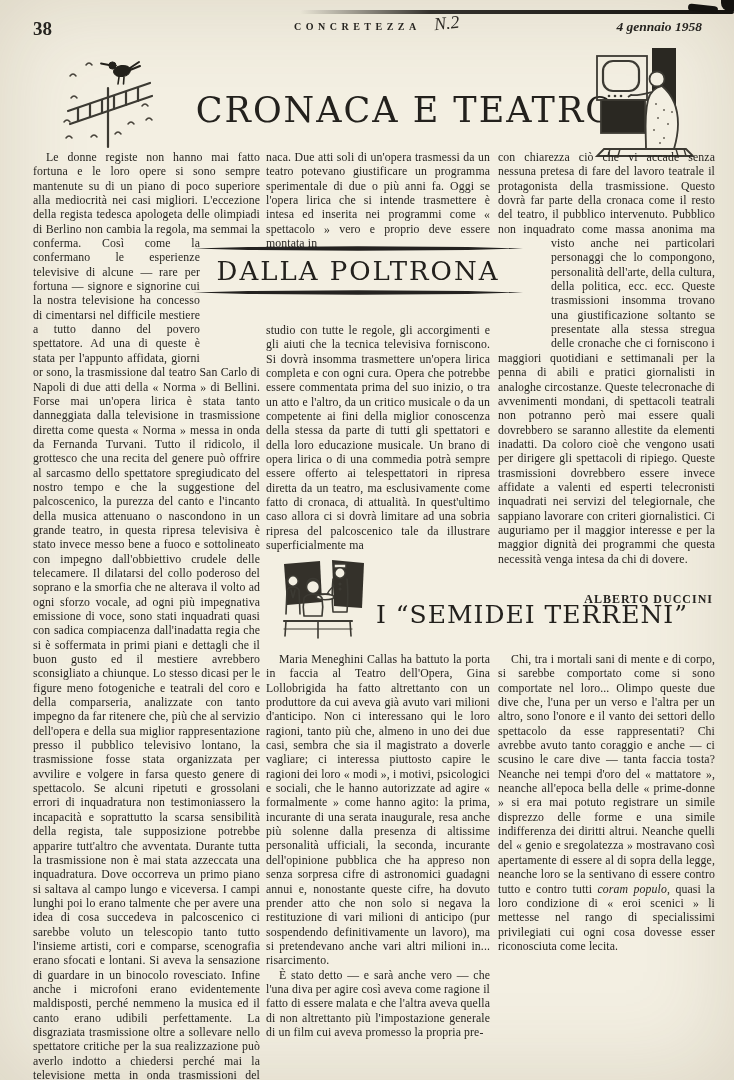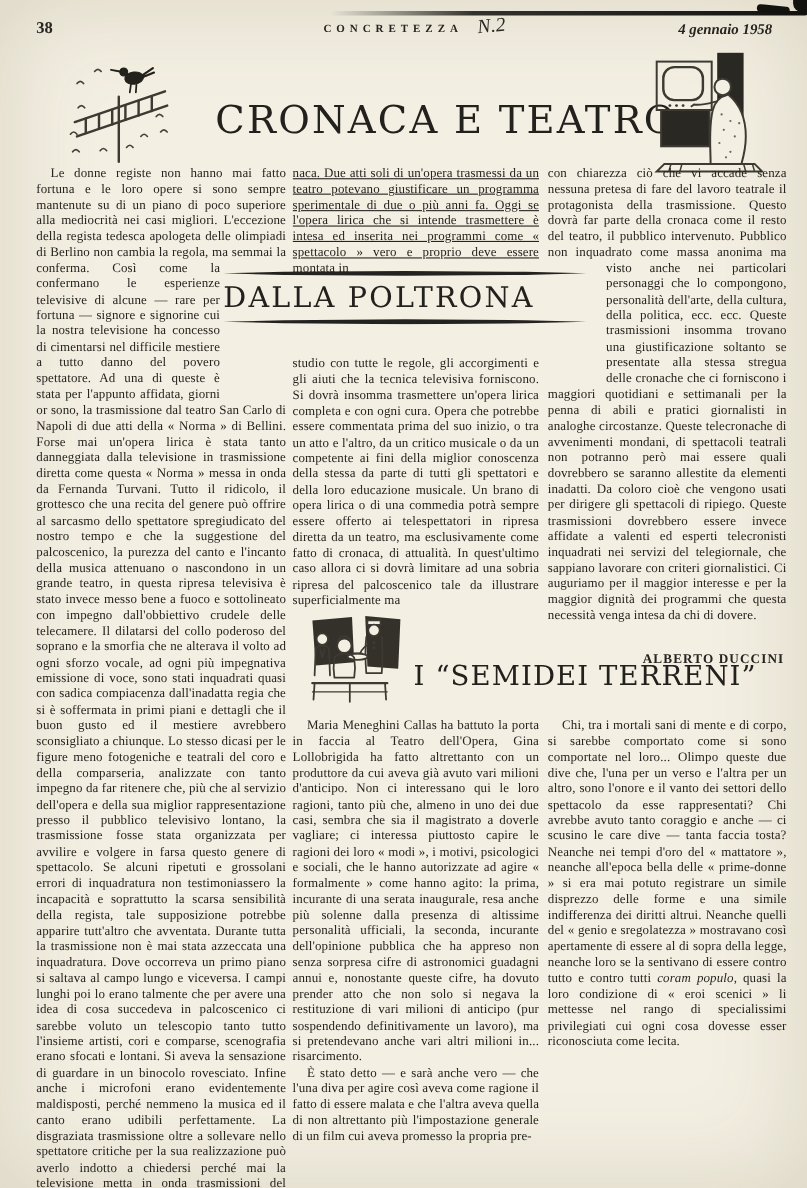--- a/index.html
+++ b/index.html
@@ -10,39 +10,39 @@
     overflow:hidden;
     font-family:"Liberation Serif",serif;color:#262420;
   }
   
   .artifact-line{position:absolute;left:300px;top:10px;width:434px;height:4px;border-radius:2px;
     background:linear-gradient(to right, rgba(20,18,15,0), rgba(20,18,15,.85) 30%, #14120f);}
   .artifact-blob{position:absolute;left:688px;top:5px;width:30px;height:7px;background:#14120f;border-radius:4px;transform:rotate(6deg);}
   .artifact-corner{position:absolute;right:0;top:0;width:13px;height:11px;background:#14120f;border-radius:0 0 0 8px;}
 
   
-  .pageno{position:absolute;left:33px;top:18px;font-size:15px;font-weight:bold;}
+  .pageno{position:absolute;left:33px;top:18px;font-size:19px;font-weight:bold;}
   .masthead{position:absolute;left:294px;top:21px;font-size:10px;font-weight:bold;letter-spacing:4.5px;}
   .issue-note{position:absolute;left:434px;top:13px;font-size:18px;font-style:italic;transform:rotate(-6deg);color:#2e2b26;}
   .issue-date{position:absolute;right:32px;top:19px;font-size:13.5px;font-style:italic;font-weight:bold;}
 
   
   .page-title{position:absolute;left:160px;top:74px;width:440px;margin:16px;text-align:right;
     font-family:"DejaVu Serif",serif;font-weight:400;font-size:35px;letter-spacing:2px;color:#23211d;}
-  .banner{position:absolute;left:203px;top:246px;width:330px;text-align:left;}
+  .banner{position:absolute;left:193px;top:246px;width:330px;text-align:center;}
   .banner svg{display:block;}
   .banner-title{font-family:"DejaVu Serif",serif;font-size:26px;letter-spacing:2px;color:#23211d;padding:5px 0 4px 0;}
   .article-title{position:absolute;left:376px;top:600px;width:336px;margin:0;text-align:left;white-space:nowrap;
     font-family:"DejaVu Serif",serif;font-weight:400;font-size:25px;letter-spacing:1px;color:#23211d;}
   .byline{margin:26px 2px 0 0;text-align:right;font-weight:bold;font-size:12px;letter-spacing:1px;}
 
   
   .col{position:absolute;top:150px;}
   .col-left{left:33px;width:227px;height:880px;}
-  .col-mid-a{left:266px;width:224px;height:100px;overflow:hidden;text-decoration:underline;}
+  .col-mid-a{left:266px;width:224px;height:100px;overflow:hidden;}
   .col-mid-b{left:266px;top:323px;width:224px;height:228px;}
   .col-mid-c{left:266px;top:652px;width:224px;height:420px;}
   .col-right-a{left:498px;width:217px;}
   .col-right-b{left:498px;top:652px;width:217px;height:420px;}
   .body{margin:0;font-size:11.8px;line-height:14.35px;text-align:justify;letter-spacing:.1px;hyphens:auto;}
   .indent{text-indent:13px;}
   .spacer-right{float:right;width:54px;height:116px;margin-left:6px;}
   .spacer-left{float:left;width:47px;height:106px;margin-right:6px;}
   em{font-style:italic;}
 

